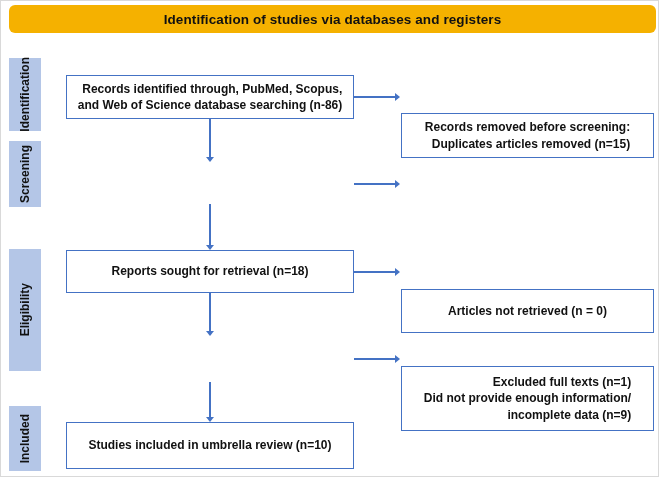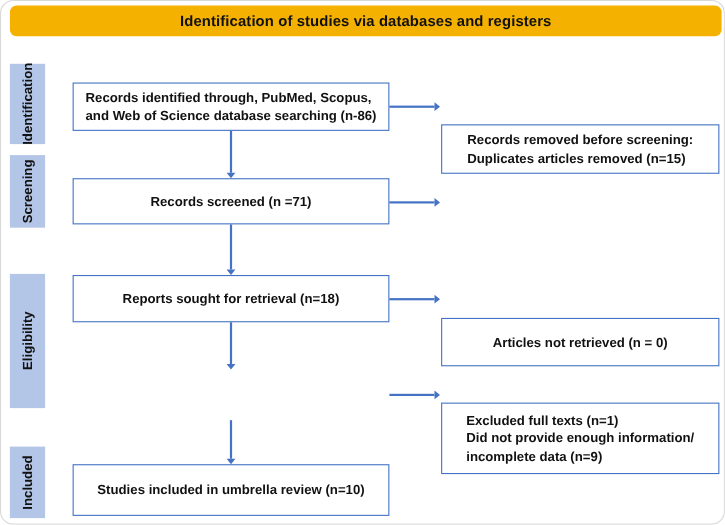--- a/index.html
+++ b/index.html
@@ -1,21 +1,21 @@
 <!DOCTYPE html>
 <html><head>
 <meta charset="utf-8">
 <style>
   html,body{margin:0;padding:0;background:#fff;}
   .figure{
     position:relative;
     width:659px;height:477px;
     background:#fff;
     border:1px solid #d9d9d9;
-    border-radius:12px;
+    border-radius:0;
     box-sizing:border-box;
     font-family:"Liberation Sans", sans-serif;
     overflow:hidden;
   }
   .title-bar{
     position:absolute;left:8px;top:4px;width:647px;height:28px;
     background:#F5B100;
     border-radius:6px;
     display:flex;align-items:center;justify-content:center;
   }
@@ -37,21 +37,21 @@
   .stage-identification{top:57px;height:73px;}
   .stage-screening{top:140px;height:66px;}
   .stage-eligibility{top:248px;height:122px;}
   .stage-included{top:405px;height:65px;}
   .fbox{
     position:absolute;
     background:#fff;
     border:1.5px solid #4472C4;
     box-sizing:border-box;
     display:flex;align-items:center;justify-content:center;
-    text-align:left;
+    text-align:right;
     font-size:12px;font-weight:bold;color:#111;
     white-space:pre-line;
     line-height:1.35;
     padding:2px 6px;
   }
   .col-left{left:65px;width:288px;}
   .col-right{left:400px;width:253px;margin-top:40px;}
   .box-identified{top:74px;height:44px;}
   .box-removed{top:72px;height:45px;}
   .box-screened{top:161px;height:42px;}
@@ -110,21 +110,20 @@
   </div>
   <div class="stage stage-included">
     <span class="stage-label">Included</span>
   </div>
 
   <div class="fbox col-left box-identified">Records identified through, PubMed, Scopus,
 and Web of Science database searching (n-86)</div>
   <div class="fbox col-right box-removed">Records removed before screening:
 Duplicates articles removed (n=15)</div>
 
-  <div class="fbox col-left box-screened">Records screened (n =71)</div>
 
   <div class="fbox col-left box-sought">Reports sought for retrieval (n=18)</div>
   <div class="fbox col-right box-notretrieved">Articles not retrieved (n = 0)</div>
 
   <div class="fbox col-right box-excludedfull">Excluded full texts (n=1)
 Did not provide enough information/
 incomplete data (n=9)</div>
 
   <div class="fbox col-left box-included">Studies included in umbrella review (n=10)</div>
 

